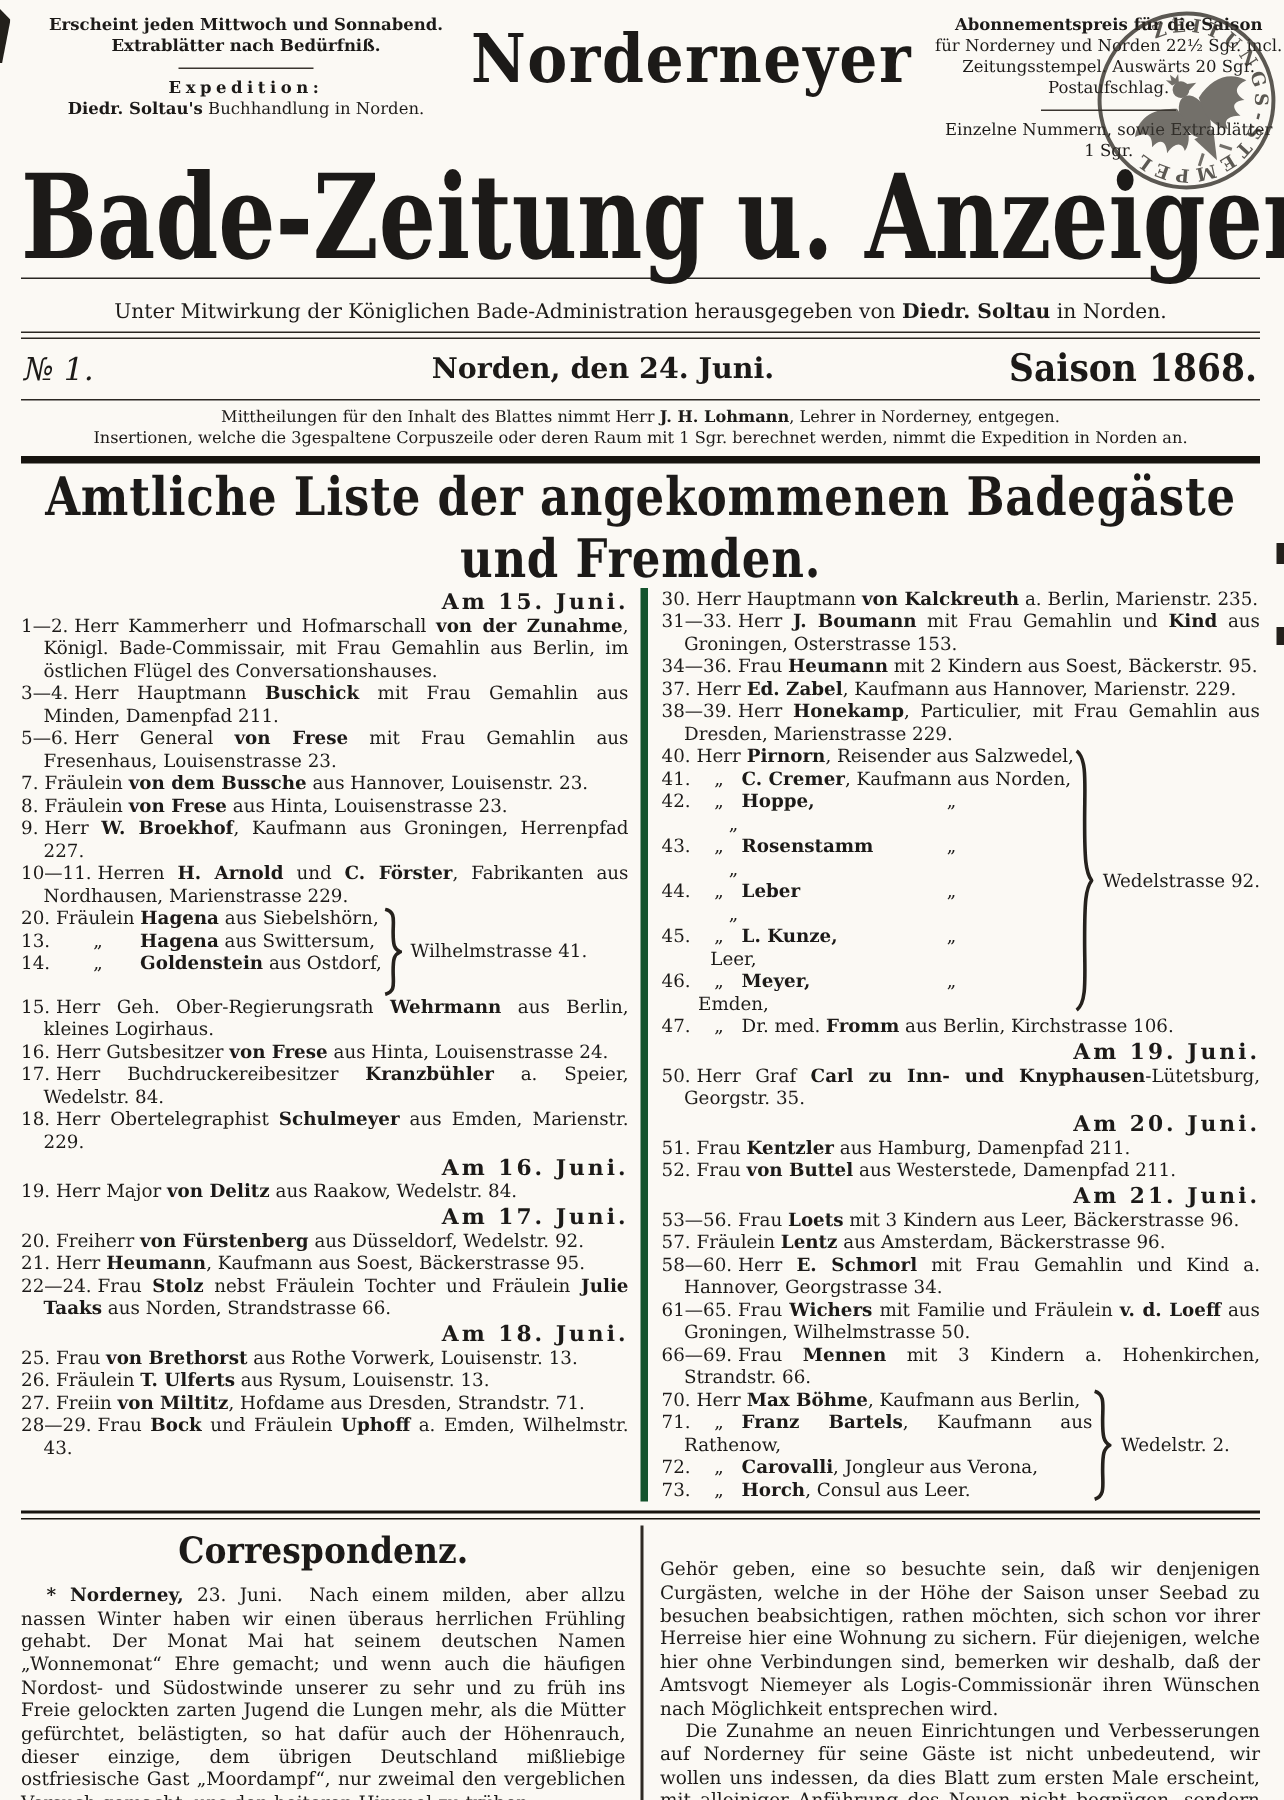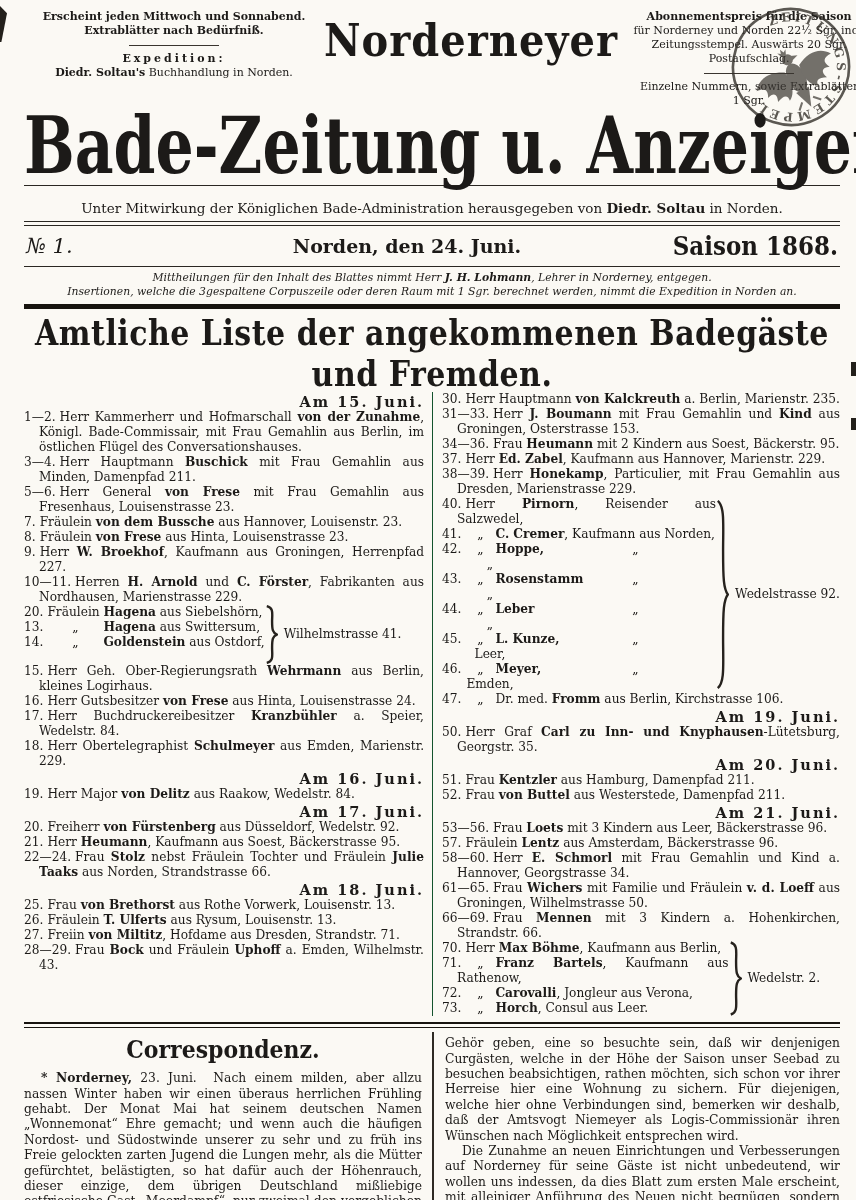--- a/index.html
+++ b/index.html
@@ -1,72 +1,72 @@
 <!DOCTYPE html>
 <html lang="de"><head>
 <meta charset="utf-8">
 <title>Norderneyer Bade-Zeitung u. Anzeiger</title>
 <style>
   html,body{margin:0;padding:0;}
   body{background:#e8e6e0;font-family:"DejaVu Serif","Liberation Serif",serif;}
   .page{position:relative;width:856px;height:1200px;margin:0 auto;background:#fbf9f4;color:#1c1a18;
-        overflow:hidden;box-sizing:border-box;padding:6px 16px 0 24px;}
+        overflow:hidden;box-sizing:border-box;padding:6px 16px 0 14px;}
   
   .mast-row{display:grid;grid-template-columns:300px 1fr 262px;align-items:start;position:relative;}
   .mast-small{font-size:11px;line-height:14px;text-align:center;padding-top:4px;}
   .mast-small .b{font-weight:bold;}
   .mini-rule{width:90px;border:none;border-top:1px solid #3a352f;margin:7px auto 6px;}
   .exp-label{letter-spacing:3px;font-weight:bold;margin-top:1px;}
   .title-top{font-size:40px;font-weight:bold;text-align:center;line-height:1;margin-top:14px;
              transform:scaleY(1.12);letter-spacing:1px;}
   .title-main{font-size:60px;font-weight:bold;text-align:center;line-height:1.02;margin:10px 0 6px;
               transform:scaleY(1.3);transform-origin:center 60%;letter-spacing:0px;white-space:nowrap;}
   .rule{border:none;border-top:1px solid #2a2722;margin:2px 0;}
   .double-rule{height:3px;border-top:1px solid #2a2722;border-bottom:1px solid #2a2722;margin:2px 0;}
   .subtitle{text-align:center;font-size:13.5px;margin:14px 0 5px;}
   .date-row{display:grid;grid-template-columns:120px 1fr 170px;align-items:center;padding:4px 2px 5px;}
   .issue-no{font-size:21px;font-style:italic;}
   .dateline{font-size:19px;font-weight:bold;text-align:center;}
   .season{font-size:23px;font-weight:bold;text-align:right;transform:scaleY(1.1);}
-  .notices{text-align:center;font-size:10.8px;line-height:14px;margin:4px 0 5px;font-style:italic;}
+  .notices{text-align:center;font-size:10.8px;line-height:14px;margin:4px 0 5px;}
   .rule-thick{height:5px;background:#17140f;margin:2px 0 0;}
   
   .stamp{position:absolute;top:0px;right:-12px;width:122px;height:122px;transform:rotate(-27deg);opacity:.8;}
   
   .artifact{position:absolute;background:#23201b;}
   .art1{left:0;top:6px;width:7px;height:36px;clip-path:polygon(0 0,100% 20%,20% 100%,0 100%);}
   .art2{right:0;top:362px;width:5px;height:14px;}
   .art3{right:0;top:418px;width:5px;height:12px;}
   
   .headline{font-size:30px;font-weight:bold;text-align:center;margin:9px 0 4px;transform:scaleY(1.18);
             letter-spacing:.5px;}
   .gcolumns{display:flex;margin-top:4px;}
   .gcol{width:50%;box-sizing:border-box;padding-right:8px;font-size:12.2px;line-height:15px;}
-  .gcol-r{border-left:1px solid #14532d;padding-left:9px;padding-right:0;}
+  .gcol-r{border-left:5px solid #14532d;padding-left:9px;padding-right:0;}
   .date-heading{text-align:right;font-weight:bold;font-size:14.5px;letter-spacing:2px;margin:2px 0 1px;}
   .entry{padding-left:15px;text-indent:-15px;text-align:justify;}
   .entry .num{margin-right:4px;}
   .group{display:flex;align-items:stretch;}
   .group-entries{width:max-content;max-width:72%;}
   .brace{width:13px;flex:0 0 13px;display:flex;}
   .brace svg{width:100%;height:100%;}
   .gaddr{display:flex;align-items:center;padding-left:6px;white-space:nowrap;}
   .dt{display:inline-block;width:30px;text-align:center;text-indent:0;}
   .fr{display:inline-block;width:56px;text-align:center;text-indent:0;}
   .nm{display:inline-block;min-width:108px;text-indent:0;}
   .d2{display:inline-block;width:64px;text-align:center;text-indent:0;}
   .d3{display:inline-block;width:66px;text-align:center;text-indent:0;}
   
   .section-rule{height:3px;border-top:2px solid #17140f;border-bottom:1px solid #17140f;margin:6px 0 4px;}
   .ccolumns{display:flex;}
   .ccol{width:50%;box-sizing:border-box;padding-right:10px;}
   .ccol-r{border-left:2px solid #2f2a24;padding-left:11px;padding-right:0;padding-top:4px;}
   .corr-heading{font-size:22px;font-weight:bold;text-align:center;margin:4px 0 8px;transform:scaleY(1.1);}
   .cpara{font-size:12.3px;line-height:15.4px;text-align:justify;text-indent:17px;margin:0;}
-  .cpara.ni{text-indent:0;}
+  .cpara.ni{text-indent:0;margin-top:18px;}
 </style>
 </head>
 <body>
 
 <div class="page">
   <div class="artifact art1"></div>
   <div class="artifact art2"></div>
   <div class="artifact art3"></div>
 
   <header>

